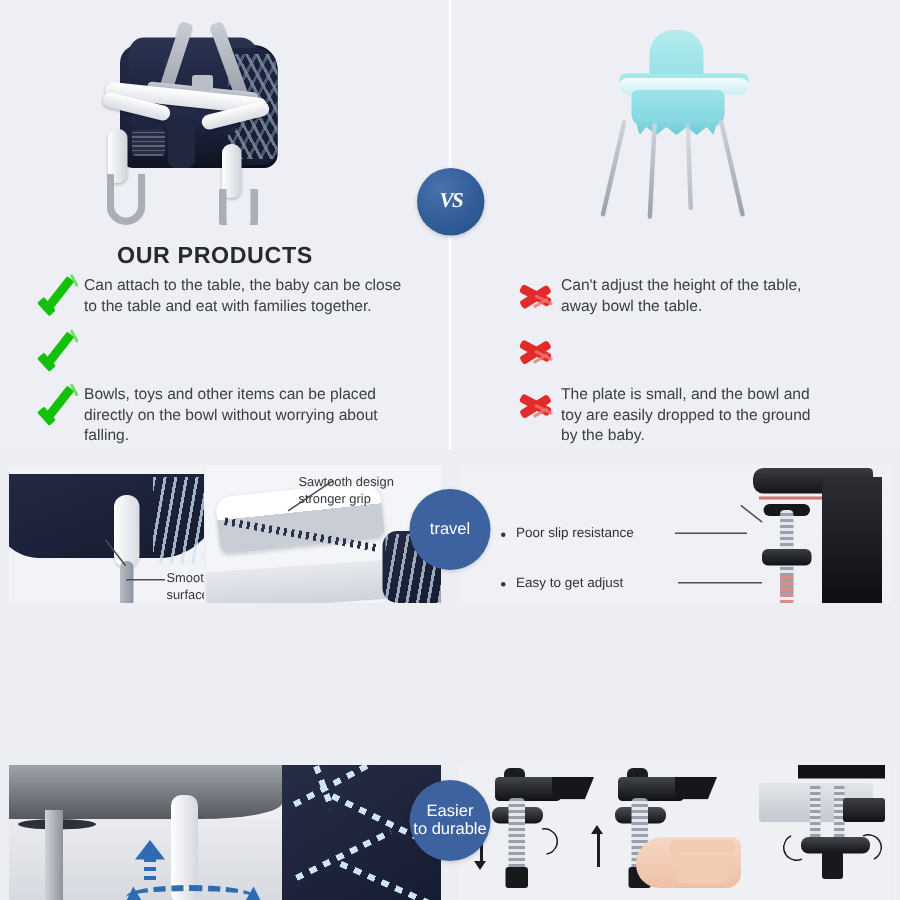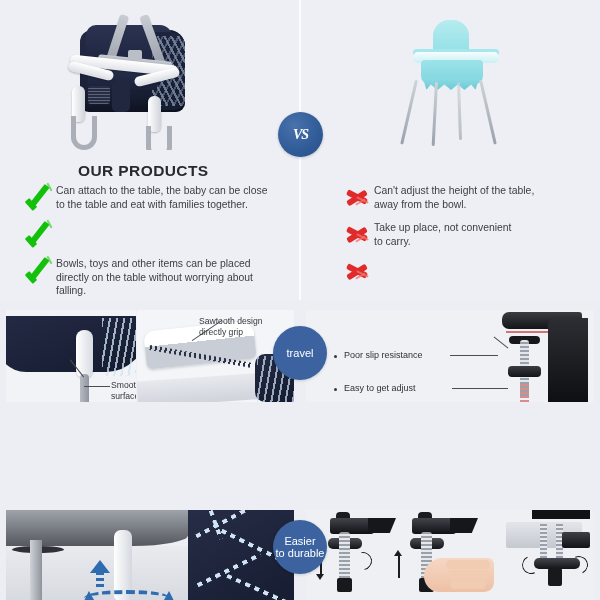--- a/index.html
+++ b/index.html
@@ -489,59 +489,60 @@
       </div>
       <div class="bullet-row">
         <div class="bullet-icon">
           <div class="ck">
               <i class="a"></i>
               <i class="b"></i>
               <i class="c"></i>
             </div>
         </div>
         <div class="bullet-text">Bowls, toys and other items can be placed
-directly on the table without worrying about
+directly on the bowl without worrying about
 falling.</div>
       </div>
     </div>
 
     <div class="bullets right">
       <div class="bullet-row">
         <div class="bullet-icon">
           <div class="xm">
               <i class="a"></i>
               <i class="b"></i>
               <i class="c"></i>
               <i class="d"></i>
             </div>
         </div>
         <div class="bullet-text">Can't adjust the height of the table,
-away from the bowl.</div>
+away bowl the table.</div>
       </div>
       <div class="bullet-row">
         <div class="bullet-icon">
           <div class="xm">
               <i class="a"></i>
               <i class="b"></i>
               <i class="c"></i>
               <i class="d"></i>
             </div>
         </div>
-        <div class="bullet-text">Take up place, not convenient
-to carry.</div>
       </div>
       <div class="bullet-row">
         <div class="bullet-icon">
           <div class="xm">
               <i class="a"></i>
               <i class="b"></i>
               <i class="c"></i>
               <i class="d"></i>
             </div>
         </div>
+        <div class="bullet-text">The plate is small, and the bowl and
+toy are easily dropped to the ground
+by the baby.</div>
       </div>
     </div>
 
     <div class="vs-badge">
       <span>VS</span>
     </div>
   </div>
 
   <div class="rows">
 
@@ -555,21 +556,21 @@
           <div class="callout-line" style="left:60px; top:58px; width:22px; transform:rotate(52deg);"></div>
           <div class="callout-line" style="left:78px; top:76px; width:26px;"></div>
           <div class="callout-txt" style="left:105px; top:70px;">Smooth surface</div>
         </div>
         <div class="sub s-b">
           <div class="greybar"></div>
           <div class="armwhite"></div>
           <div class="sawtooth"></div>
           <div class="callout-line" style="left:52px; top:20px; width:36px; transform:rotate(-34deg);"></div>
           <div class="callout-txt" style="left:62px; top:6px;">Sawtooth design
-directly grip</div>
+stronger grip</div>
           <div class="navyblob" style="left:118px; top:44px; width:46px; height:48px; border-radius:10px;"></div>
           <div style="position:absolute; left:120px; top:46px; width:44px; height:46px;
                       background: repeating-linear-gradient(100deg,#cfe4f2 0 2px, transparent 2px 7px); opacity:.7;"></div>
         </div>
       </div>
 
       <div class="panel pr">
         <div class="slip-panel">
           <div class="blackarm"></div>
           <div class="redline"></div>

